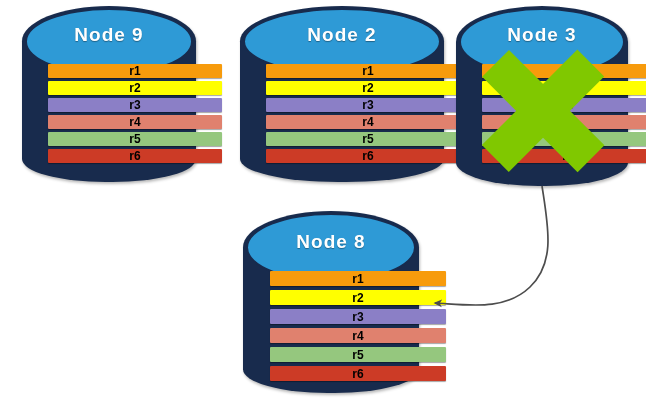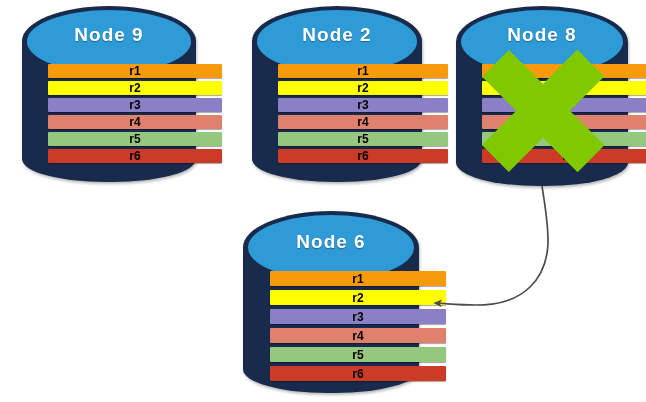--- a/index.html
+++ b/index.html
@@ -116,57 +116,57 @@
     <div class="rows" style="top:58px; padding:0 26px; gap:3px;">
       <div class="row-bar" style="height:14px; font-size:12px; background:#F79B0C;">r1</div>
       <div class="row-bar" style="height:14px; font-size:12px; background:#FFFF00;">r2</div>
       <div class="row-bar" style="height:14px; font-size:12px; background:#8B7FC6;">r3</div>
       <div class="row-bar" style="height:14px; font-size:12px; background:#E0816E;">r4</div>
       <div class="row-bar" style="height:14px; font-size:12px; background:#95C77E;">r5</div>
       <div class="row-bar" style="height:14px; font-size:12px; background:#CC3B26;">r6</div>
     </div>
   </div>
 
-  <div class="node" style="left:252px; top:6px; width:170px; height:176px;">
+  <div class="node" style="left:240px; top:6px; width:170px; height:176px;padding-left:34px;">
     <div class="node-body"></div>
     <div class="node-top"></div>
     <div class="node-label" style="top:18px; font-size:19px;">Node  2</div>
     <div class="rows" style="top:58px; padding:0 26px; gap:3px;">
       <div class="row-bar" style="height:14px; font-size:12px; background:#F79B0C;">r1</div>
       <div class="row-bar" style="height:14px; font-size:12px; background:#FFFF00;">r2</div>
       <div class="row-bar" style="height:14px; font-size:12px; background:#8B7FC6;">r3</div>
       <div class="row-bar" style="height:14px; font-size:12px; background:#E0816E;">r4</div>
       <div class="row-bar" style="height:14px; font-size:12px; background:#95C77E;">r5</div>
       <div class="row-bar" style="height:14px; font-size:12px; background:#CC3B26;">r6</div>
     </div>
   </div>
 
   <div class="node" style="left:456px; top:6px; width:172px; height:180px;">
     <div class="node-body"></div>
     <div class="node-top"></div>
-    <div class="node-label" style="top:18px; font-size:19px;">Node  8</div>
+    <div class="node-label" style="top:18px; font-size:19px;">Node  3</div>
     <div class="rows" style="top:58px; padding:0 26px; gap:3px;">
       <div class="row-bar" style="height:14px; font-size:12px; background:#F79B0C;">r1</div>
       <div class="row-bar" style="height:14px; font-size:12px; background:#FFFF00;">r2</div>
       <div class="row-bar" style="height:14px; font-size:12px; background:#8B7FC6;">r3</div>
       <div class="row-bar" style="height:14px; font-size:12px; background:#E0816E;">r4</div>
       <div class="row-bar" style="height:14px; font-size:12px; background:#95C77E;">r5</div>
       <div class="row-bar" style="height:14px; font-size:12px; background:#CC3B26;">r6</div>
     </div>
 
     <div class="x-mark" style="left:28px; top:34px; width:118px; height:142px;">
       <div class="bar a"></div>
       <div class="bar b"></div>
     </div>
   </div>
 
   <div class="node" style="left:243px; top:211px; width:176px; height:182px;">
     <div class="node-body"></div>
     <div class="node-top"></div>
-    <div class="node-label" style="top:20px; font-size:19px;">Node  6</div>
+    <div class="node-label" style="top:20px; font-size:19px;">Node  8</div>
     <div class="rows" style="top:60px; padding:0 27px; gap:4px;">
       <div class="row-bar" style="height:15px; font-size:12px; background:#F79B0C;">r1</div>
       <div class="row-bar" style="height:15px; font-size:12px; background:#FFFF00;">r2</div>
       <div class="row-bar" style="height:15px; font-size:12px; background:#8B7FC6;">r3</div>
       <div class="row-bar" style="height:15px; font-size:12px; background:#E0816E;">r4</div>
       <div class="row-bar" style="height:15px; font-size:12px; background:#95C77E;">r5</div>
       <div class="row-bar" style="height:15px; font-size:12px; background:#CC3B26;">r6</div>
     </div>
   </div>
 

